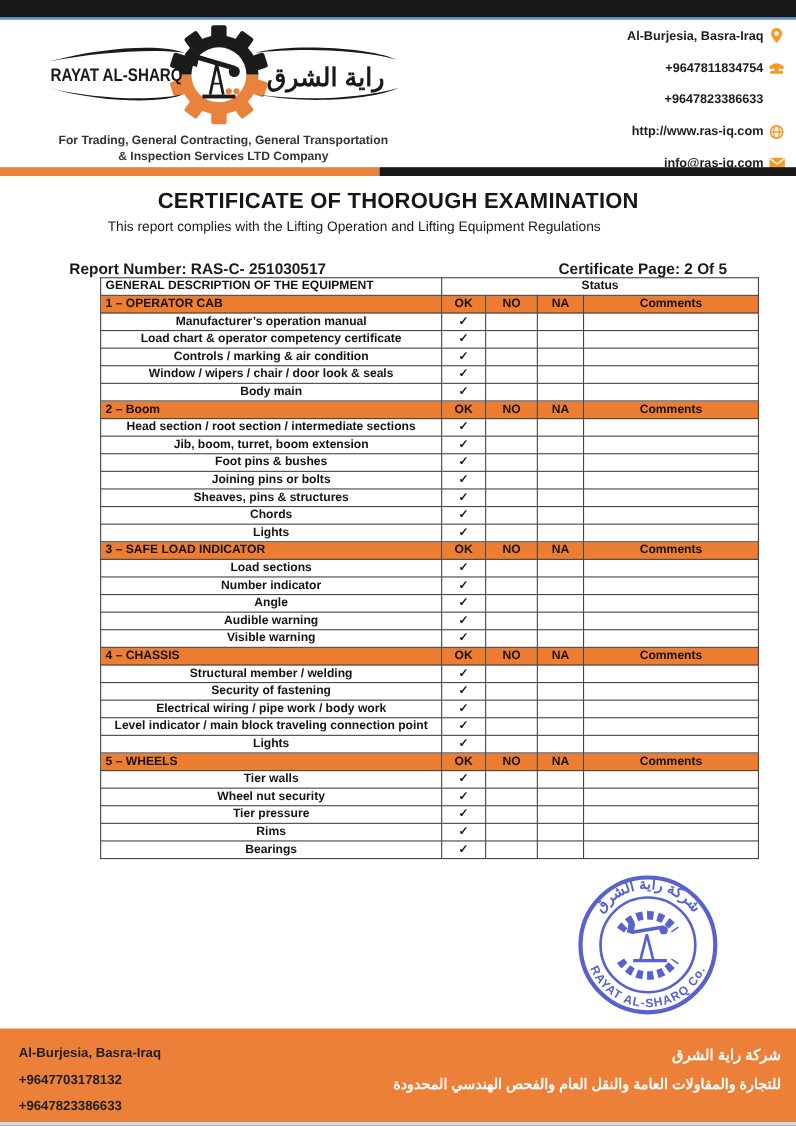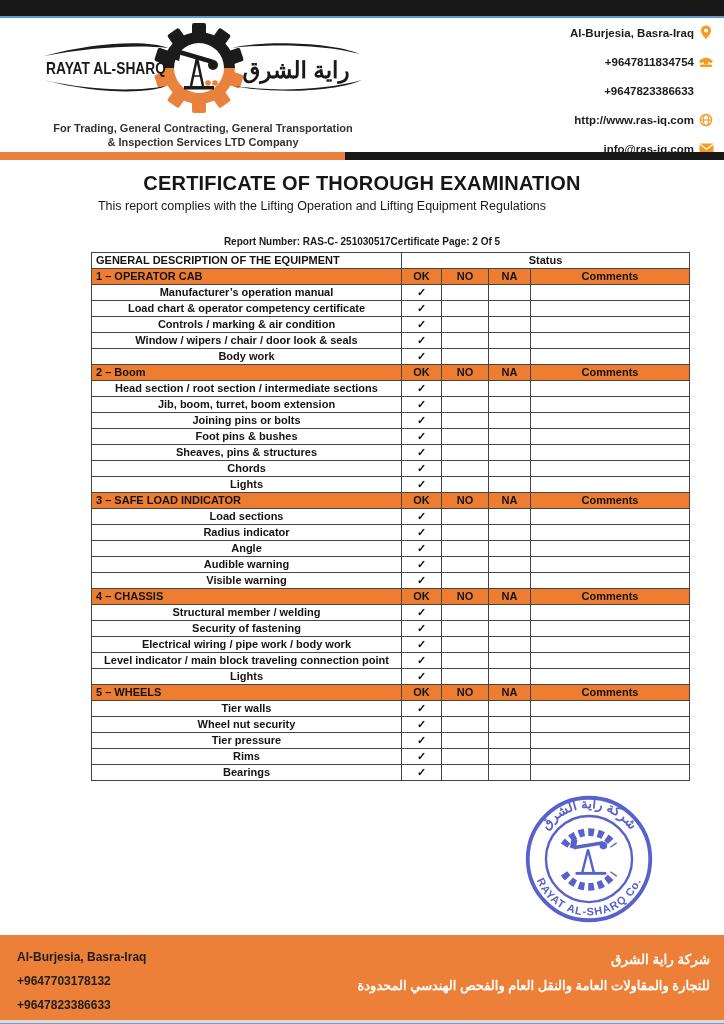--- a/index.html
+++ b/index.html
@@ -26,21 +26,21 @@
   .divider-black  { position:absolute; left:345px; top:152px; width:379px; height:8px; background:#181818; }
 
   
   .doc-title { position:absolute; left:0; top:172px; width:724px; text-align:center;
                font-size:20px; font-weight:800; color:#161616; letter-spacing:0.2px; }
   .doc-subtitle { position:absolute; left:0; top:199px; width:644px; text-align:center;
                   font-size:12.5px; font-weight:400; color:#1a1a1a; }
 
   
   .meta-line { position:absolute; left:63px; top:236px; width:598px; display:flex;
-               justify-content:center; font-size:10px; font-weight:700; color:#1a1a1a; }
+               justify-content:space-between; font-size:14px; font-weight:700; color:#1a1a1a; }
 
   
   .table-wrap { position:absolute; left:63px; top:252px; width:598px; }
   table.cert { border-collapse:collapse; table-layout:fixed; width:598px;margin-left:28px; }
   table.cert td, table.cert th { border:1px solid #454545; font-size:11px; line-height:13px;
                padding:1px 4px; color:#141414; font-weight:700; vertical-align:middle; }
   table.cert td { height:15px; }
   th.desc-h { text-align:left; background:#fff; }
   th.status-h { text-align:center; background:#fff; }
   tr.section-row td { background:#ED7D31; }
@@ -244,21 +244,21 @@
             <td class="check-cell"></td>
           </tr>
           <tr>
             <td class="item-label">Window / wipers / chair / door look &amp; seals</td>
             <td class="check-cell">✓</td>
             <td class="check-cell"></td>
             <td class="check-cell"></td>
             <td class="check-cell"></td>
           </tr>
           <tr>
-            <td class="item-label">Body work</td>
+            <td class="item-label">Body main</td>
             <td class="check-cell">✓</td>
             <td class="check-cell"></td>
             <td class="check-cell"></td>
             <td class="check-cell"></td>
           </tr>
           <tr class="section-row">
             <td class="sec-title">2 – Boom</td>
             <td class="sec-col">OK</td>
             <td class="sec-col">NO</td>
             <td class="sec-col">NA</td>
@@ -272,28 +272,28 @@
             <td class="check-cell"></td>
           </tr>
           <tr>
             <td class="item-label">Jib, boom, turret, boom extension</td>
             <td class="check-cell">✓</td>
             <td class="check-cell"></td>
             <td class="check-cell"></td>
             <td class="check-cell"></td>
           </tr>
           <tr>
+            <td class="item-label">Foot pins &amp; bushes</td>
+            <td class="check-cell">✓</td>
+            <td class="check-cell"></td>
+            <td class="check-cell"></td>
+            <td class="check-cell"></td>
+          </tr>
+          <tr>
             <td class="item-label">Joining pins or bolts</td>
-            <td class="check-cell">✓</td>
-            <td class="check-cell"></td>
-            <td class="check-cell"></td>
-            <td class="check-cell"></td>
-          </tr>
-          <tr>
-            <td class="item-label">Foot pins &amp; bushes</td>
             <td class="check-cell">✓</td>
             <td class="check-cell"></td>
             <td class="check-cell"></td>
             <td class="check-cell"></td>
           </tr>
           <tr>
             <td class="item-label">Sheaves, pins &amp; structures</td>
             <td class="check-cell">✓</td>
             <td class="check-cell"></td>
             <td class="check-cell"></td>
@@ -321,21 +321,21 @@
             <td class="sec-col">Comments</td>
           </tr>
           <tr>
             <td class="item-label">Load sections</td>
             <td class="check-cell">✓</td>
             <td class="check-cell"></td>
             <td class="check-cell"></td>
             <td class="check-cell"></td>
           </tr>
           <tr>
-            <td class="item-label">Radius indicator</td>
+            <td class="item-label">Number indicator</td>
             <td class="check-cell">✓</td>
             <td class="check-cell"></td>
             <td class="check-cell"></td>
             <td class="check-cell"></td>
           </tr>
           <tr>
             <td class="item-label">Angle</td>
             <td class="check-cell">✓</td>
             <td class="check-cell"></td>
             <td class="check-cell"></td>

